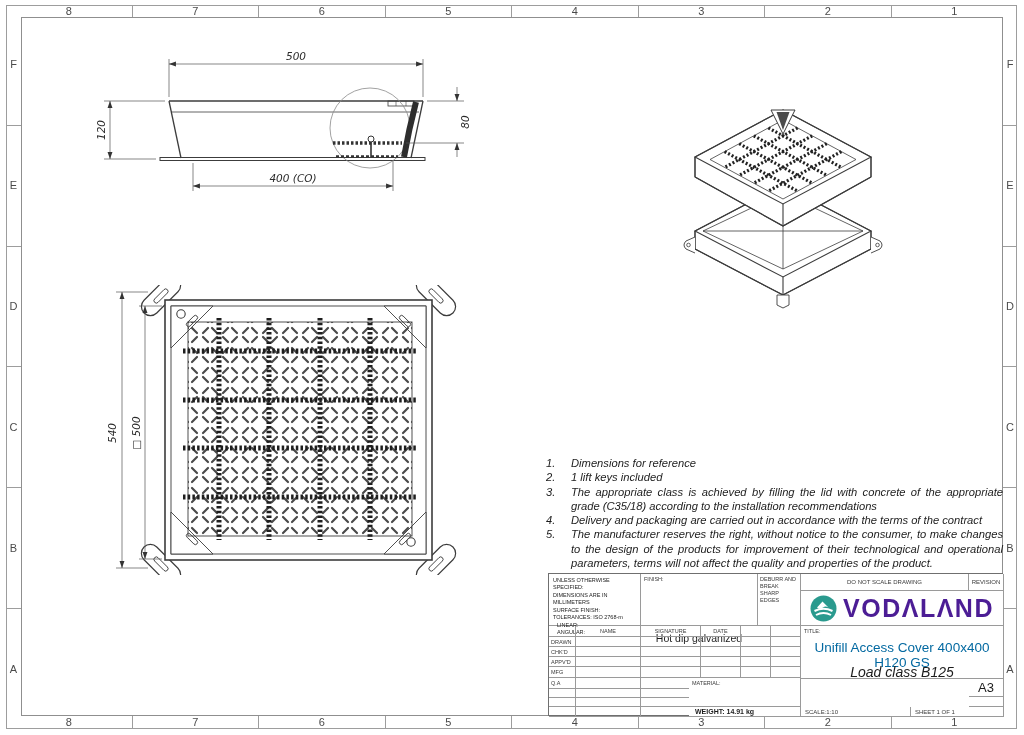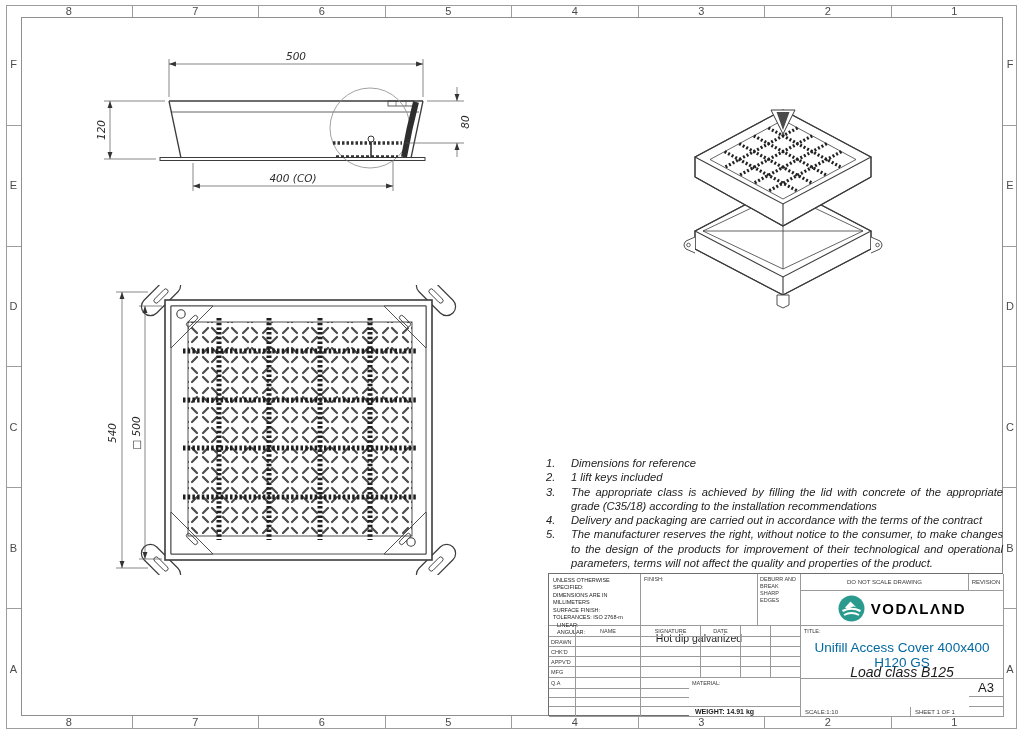--- a/index.html
+++ b/index.html
@@ -48,21 +48,21 @@
   .tb-finish .lbl { position:absolute; left:3px; top:2px; }
   .tb-finish .val { position:absolute; left:0; right:0; top:22px; text-align:center;
                     font-size:10.5px;margin-top:36px; }
   .tb-deburr  { left:209px; top:0; width:43px; height:52px; padding:2px 2px; }
   .tb-dns     { left:252px; top:0; width:168px; height:17px; display:flex;
                 align-items:center; justify-content:center; font-size:6px; color:#3a3a3a; }
   .tb-rev     { left:420px; top:0; width:35px; height:17px; border-right:none; display:flex;
                 align-items:center; justify-content:center; font-size:6px; color:#3a3a3a; }
   .tb-logo    { left:252px; top:17px; width:203px; height:35px; border-right:none;
                 display:flex; align-items:center; justify-content:center; gap:6px; }
-  .brand-word { font-size:15px; font-weight:bold; letter-spacing:1.5px; color:#000000; }
+  .brand-word { font-size:25px; font-weight:bold; letter-spacing:1.5px; color:#4c1d95; }
 
   .tb-grid { position:absolute; left:0; top:52px; width:252px; height:91px;
              display:grid; grid-template-columns:27px 65px 60px 40px 30px 30px;
              grid-template-rows:11px 10px 10px 10px 11px 11px 9px 9px 10px; }
   .tb-grid > div { border-right:1px solid #9a9a9a; border-bottom:1px solid #9a9a9a;
                    font-size:5.5px; color:#3a3a3a; display:flex; align-items:center;
                    box-sizing:border-box; padding-left:2px; }
   .tb-grid > div.ctr { justify-content:center; padding-left:0; }
 
   .tb-material { left:140px; top:104px; width:112px; height:29px; z-index:2; }

